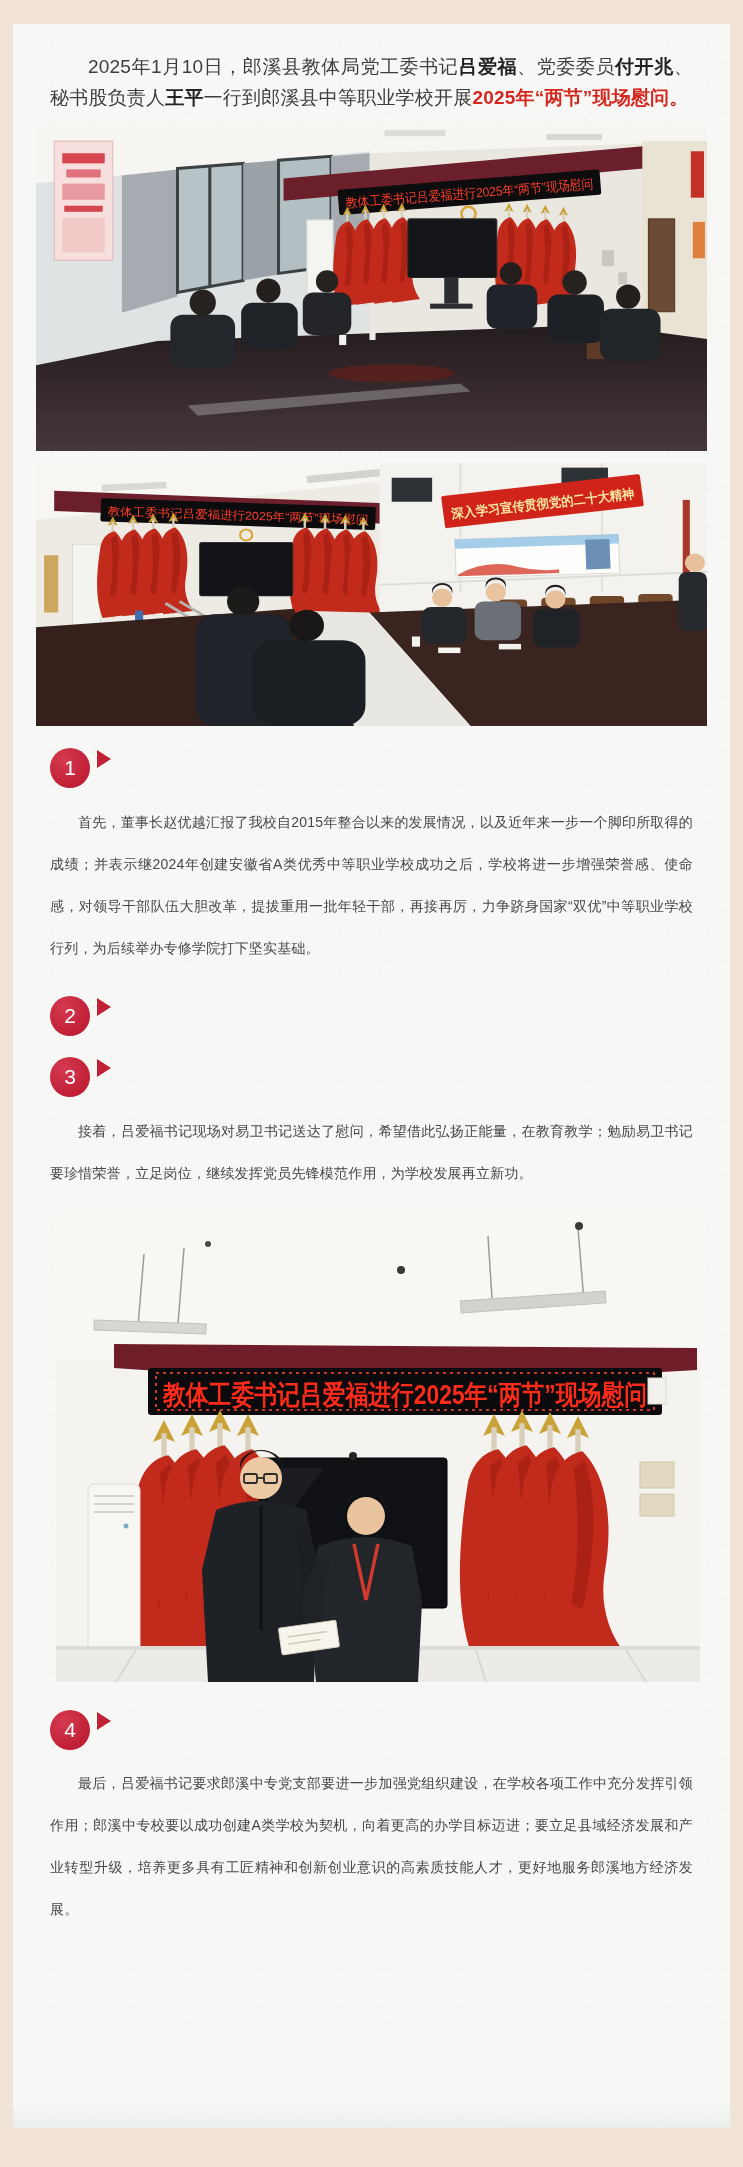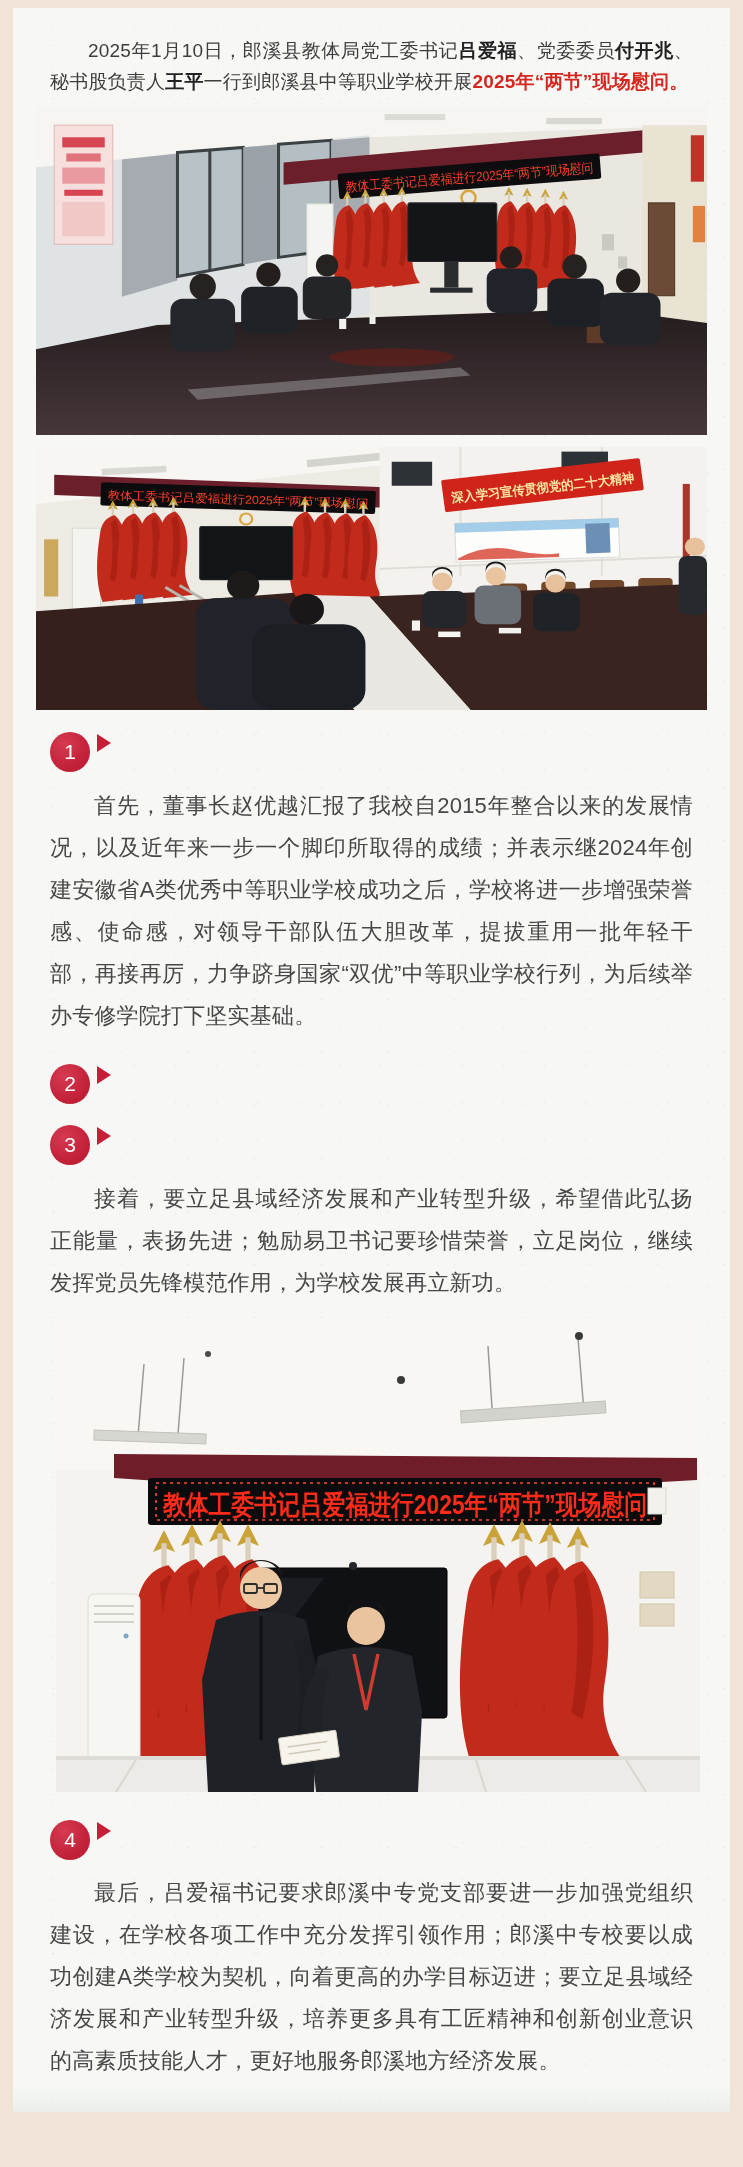--- a/index.html
+++ b/index.html
@@ -2,21 +2,21 @@
 <html><head>
 <meta charset="utf-8">
 <style>
   html,body{margin:0;padding:0;}
   body{
     width:743px;height:2167px;position:relative;overflow:hidden;
     background:#f2e3d9;
     font-family:"Liberation Sans","DejaVu Sans",sans-serif;
   }
   .paper{
-    position:absolute;left:13px;top:8px;width:717px;height:2104px;
+    position:absolute;left:13px;top:24px;width:717px;height:2104px;
     background-color:#f7f8f5;
     background-image:
       radial-gradient(rgba(140,152,146,0.10) 1px, transparent 1.3px),
       radial-gradient(rgba(155,168,160,0.07) 1px, transparent 1.5px);
     background-size:67px 53px,41px 37px;
     background-position:7px 11px,19px 3px;
   }
   .paper::after{
     content:"";position:absolute;left:0;right:0;bottom:0;height:26px;
     background:linear-gradient(to bottom, rgba(210,220,216,0), rgba(210,220,216,0.35));
@@ -42,21 +42,21 @@
     color:#fff;font-size:21px;line-height:40px;text-align:center;
     vertical-align:top;
   }
   .badge-arrow{
     display:inline-block;width:0;height:0;border-style:solid;
     border-width:9px 0 9px 14px;
     border-color:transparent transparent transparent #c22036;
     margin:2px 0 0 7px;vertical-align:top;
   }
   .para{
-    margin:13px 14px 0;font-size:22px;line-height:42px;color:#474747;
+    margin:13px 14px 0;font-size:14px;line-height:42px;color:#474747;
     text-indent:2em;text-align:justify;letter-spacing:0.2px;
   }
   .para.p4{margin-top:12px;}
   svg text{font-family:"Liberation Sans","DejaVu Sans",sans-serif;}
 </style>
 </head>
 <body>
 
 <div class="paper">
   <div class="content">
@@ -251,21 +251,21 @@
     </div>
     <p class="para">首先，董事长赵优越汇报了我校自2015年整合以来的发展情况，以及近年来一步一个脚印所取得的成绩；并表示继2024年创建安徽省A类优秀中等职业学校成功之后，学校将进一步增强荣誉感、使命感，对领导干部队伍大胆改革，提拔重用一批年轻干部，再接再厉，力争跻身国家“双优”中等职业学校行列，为后续举办专修学院打下坚实基础。</p>
 
     <div class="section-head h2">
       <span class="badge-circle">2</span><span class="badge-arrow"></span>
     </div>
 
     <div class="section-head h3">
       <span class="badge-circle">3</span><span class="badge-arrow"></span>
     </div>
-    <p class="para">接着，要立足县域经济发展和产业转型升级，希望借此弘扬正能量，表扬先进；勉励易卫书记要珍惜荣誉，立足岗位，继续发挥党员先锋模范作用，为学校发展再立新功。</p>
+    <p class="para">接着，吕爱福书记现场对易卫书记送达了慰问，希望借此弘扬正能量，在教育教学；勉励易卫书记要珍惜荣誉，立足岗位，继续发挥党员先锋模范作用，为学校发展再立新功。</p>
 
     <figure class="photo-figure photo-3" style="margin:16px 0 0 20px;">
       <svg width="644" height="472" viewBox="0 0 644 472">
         <rect x="0" y="0" width="644" height="472" fill="#f4f3ef"></rect>
         <rect x="0" y="0" width="644" height="150" fill="#f8f7f4"></rect>
         <g stroke="#9a9a96" stroke-width="1.5">
           <line x1="128" y1="38" x2="122" y2="114"></line>
             <line x1="88" y1="44" x2="82" y2="116"></line>
           <line x1="432" y1="26" x2="436" y2="88"></line>
             <line x1="522" y1="18" x2="528" y2="92"></line>

